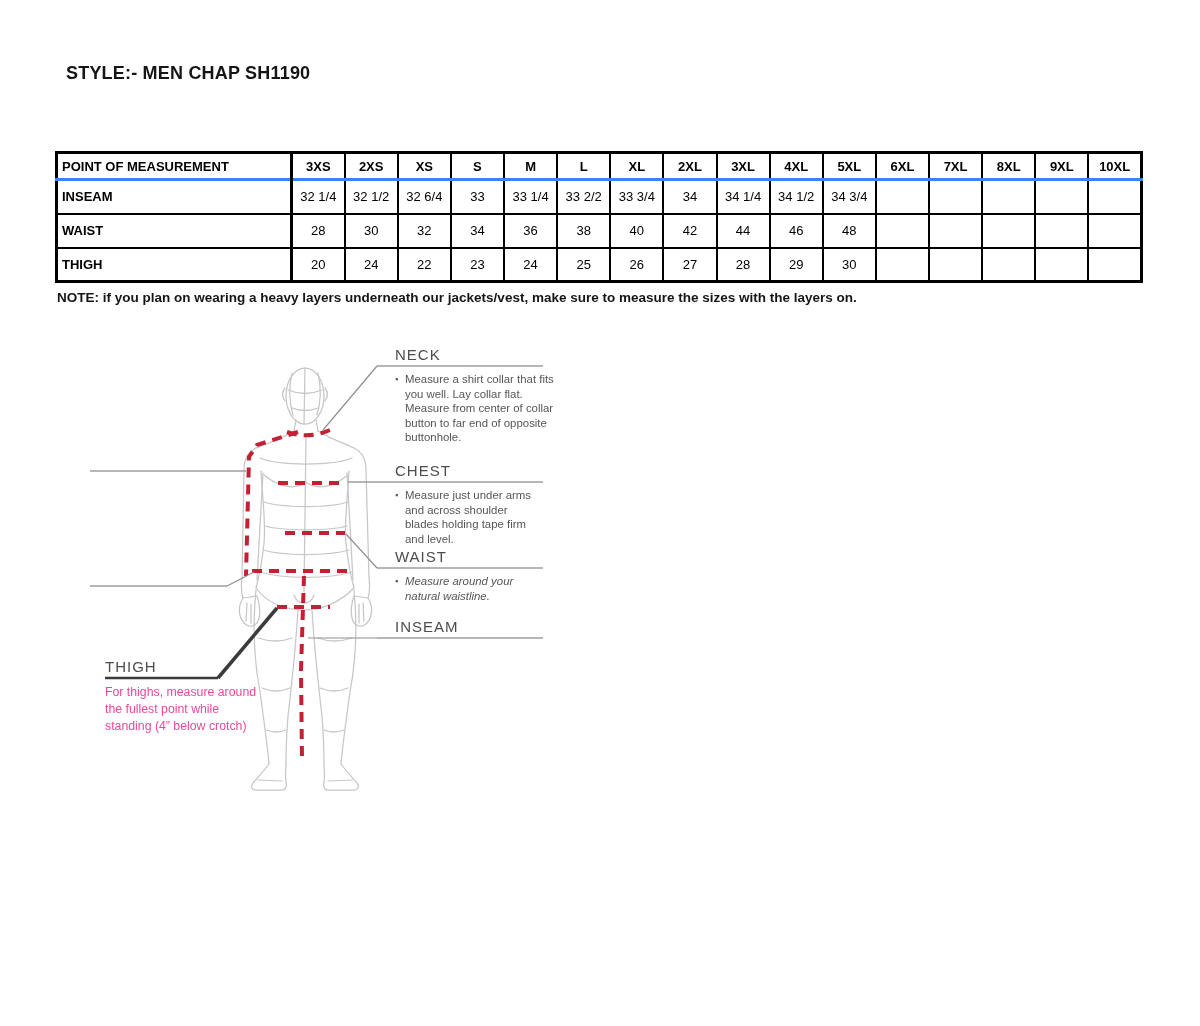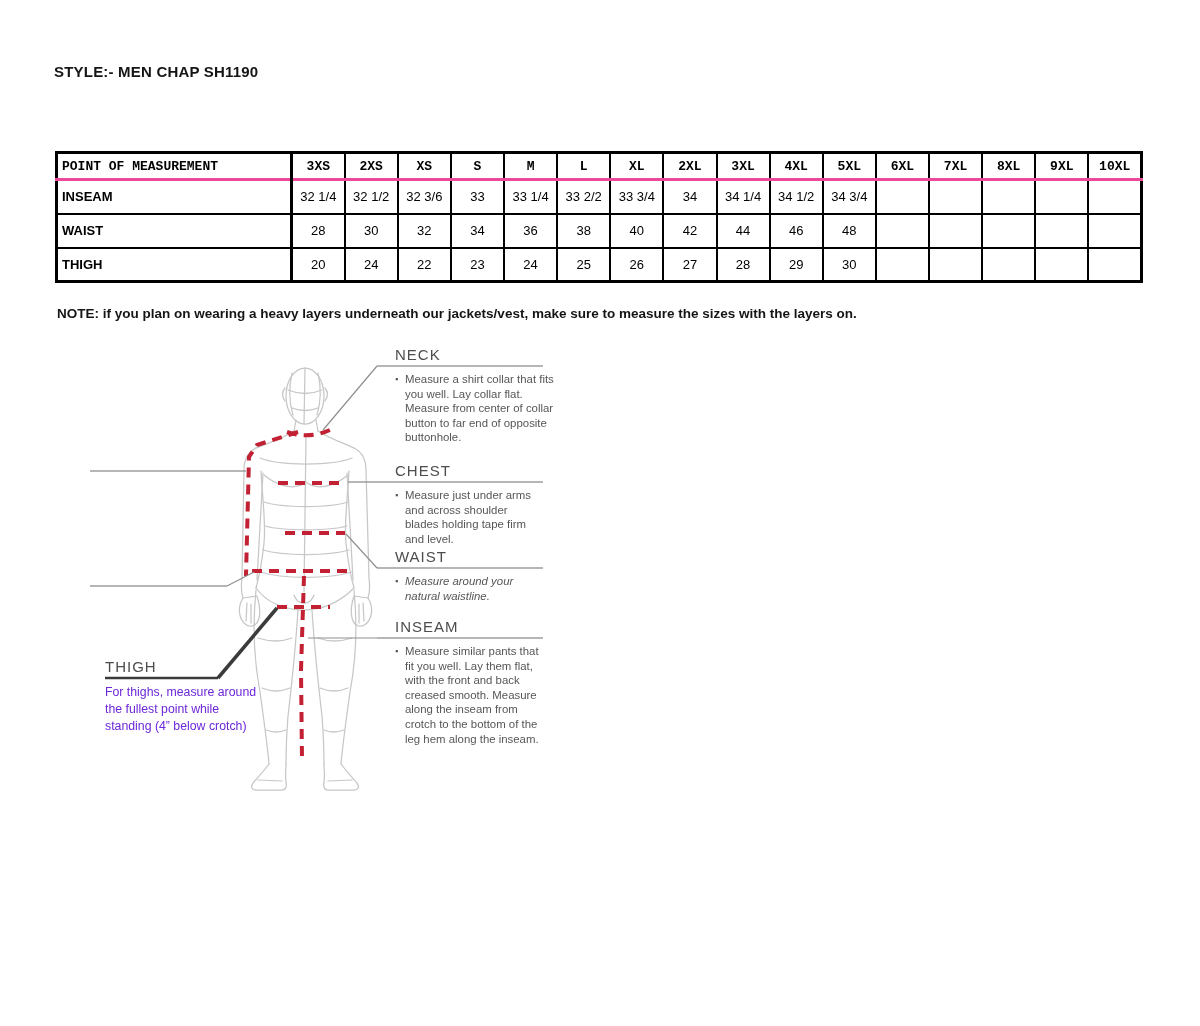--- a/index.html
+++ b/index.html
@@ -4,45 +4,45 @@
 <style>
   * { margin:0; padding:0; box-sizing:border-box; }
   html,body { background:#ffffff; }
   body {
     width:1200px; height:1026px; position:relative; overflow:hidden;
     font-family:"Liberation Sans", sans-serif; color:#000;
   }
 
   
   .doc-title {
-    position:absolute; left:54px; top:63px;
-    font-size:15px; font-weight:bold; color:#151515; letter-spacing:0.2px;
+    position:absolute; left:66px; top:63px;
+    font-size:18px; font-weight:bold; color:#151515; letter-spacing:0.2px;
   }
   .doc-note {
-    position:absolute; left:57px; top:306px;
+    position:absolute; left:57px; top:290px;
     font-size:13.5px; font-weight:bold; color:#151515;
   }
 
   
   table.size-chart {
     position:absolute; left:55px; top:151px;
     width:1088px; border-collapse:collapse; table-layout:fixed;
     border:3px solid #000;
   }
   table.size-chart th, table.size-chart td {
     border:2px solid #000; font-size:13px; text-align:center;
     overflow:hidden; white-space:nowrap;
   }
   table.size-chart thead th { height:27px; font-weight:bold; }
   table.size-chart tbody th, table.size-chart tbody td { height:34px; }
   table.size-chart th.poml, table.size-chart tbody th {
     text-align:left; padding-left:4px; font-weight:bold;
     border-right-width:3px;
   }
-  table.size-chart thead tr { border-bottom:3px solid #ec4899;font-family:Liberation Mono, monospace; }
+  table.size-chart thead tr { border-bottom:3px solid #3b82f6; }
   table.size-chart tbody td { font-weight:normal; }
 
   
   .diagram { position:absolute; left:60px; top:340px; width:520px; height:470px; }
   .diagram svg { position:absolute; left:0; top:0; }
 
   .callout { position:absolute; }
   .co-title {
     font-size:15px; letter-spacing:1px; color:#4d4d4d; line-height:19px;
     white-space:nowrap;
@@ -55,21 +55,21 @@
   .co-desc.bulleted::before {
     content:"▪"; position:absolute; top:0px; font-size:9px; color:#565656;
   }
   .callout.right .co-title { margin-left:5px; }
   .callout.right .co-desc.bulleted::before { left:5px; }
   .callout.left .co-title  { margin-left:13px; }
   .callout.left .co-desc.bulleted { padding-left:15px; }
   .callout.left .co-desc.bulleted::before { left:3px; }
   .callout.thigh .co-title { margin-left:0; }
   .callout.thigh .co-desc {
-    font-size:12.3px; line-height:17px; color:#6d28d9;
+    font-size:12.3px; line-height:17px; color:#ec4899;
   }
 
   .mesh   { fill:none; stroke:var(--figure-line,#c7c7c7); stroke-width:1.25; stroke-linecap:round; stroke-linejoin:round; }
   .mline  { fill:none; stroke:var(--measure-line,#c22033); stroke-width:4; stroke-dasharray:10 7; stroke-linecap:butt; }
   .rule   { stroke:var(--rule-line,#9e9e9e); stroke-width:1.5; }
   .conn   { stroke:var(--connector-line,#909090); stroke-width:1.2; }
   .thick  { stroke:#3b3b3b; }
 </style>
 </head>
 <body>
@@ -100,21 +100,21 @@
         <th>8XL</th>
         <th>9XL</th>
         <th>10XL</th>
       </tr>
   </thead>
   <tbody id="chart-body">
       <tr>
         <th>INSEAM</th>
         <td>32 1/4</td>
         <td>32 1/2</td>
-        <td>32 3/6</td>
+        <td>32 6/4</td>
         <td>33</td>
         <td>33 1/4</td>
         <td>33 2/2</td>
         <td>33 3/4</td>
         <td>34</td>
         <td>34 1/4</td>
         <td>34 1/2</td>
         <td>34 3/4</td>
         <td></td>
         <td></td>
@@ -262,21 +262,20 @@
   <div class="callout right" style="left:330px; top:121px; width:165px;">
     <div class="co-title">CHEST</div>
     <div class="co-desc bulleted" style="width:153px;">Measure just under arms and across shoulder blades holding tape firm and level.</div>
   </div>
   <div class="callout right" style="left:330px; top:207px; width:165px;">
     <div class="co-title">WAIST</div>
     <div class="co-desc bulleted" style="width:145px;font-style:italic;">Measure around your natural waistline.</div>
   </div>
   <div class="callout right" style="left:330px; top:277px; width:165px;">
     <div class="co-title">INSEAM</div>
-    <div class="co-desc bulleted" style="width:157px;">Measure similar pants that fit you well. Lay them flat, with the front and back creased smooth. Measure along the inseam from crotch to the bottom of the leg hem along the inseam.</div>
   </div>
 
   <div class="callout left thigh" style="left:45px; top:317px; width:170px;">
     <div class="co-title">THIGH</div>
     <div class="co-desc" style="width:162px;">For thighs, measure around the fullest point while standing (4” below crotch)</div>
   </div>
 
 </div>
 
 </body></html>

